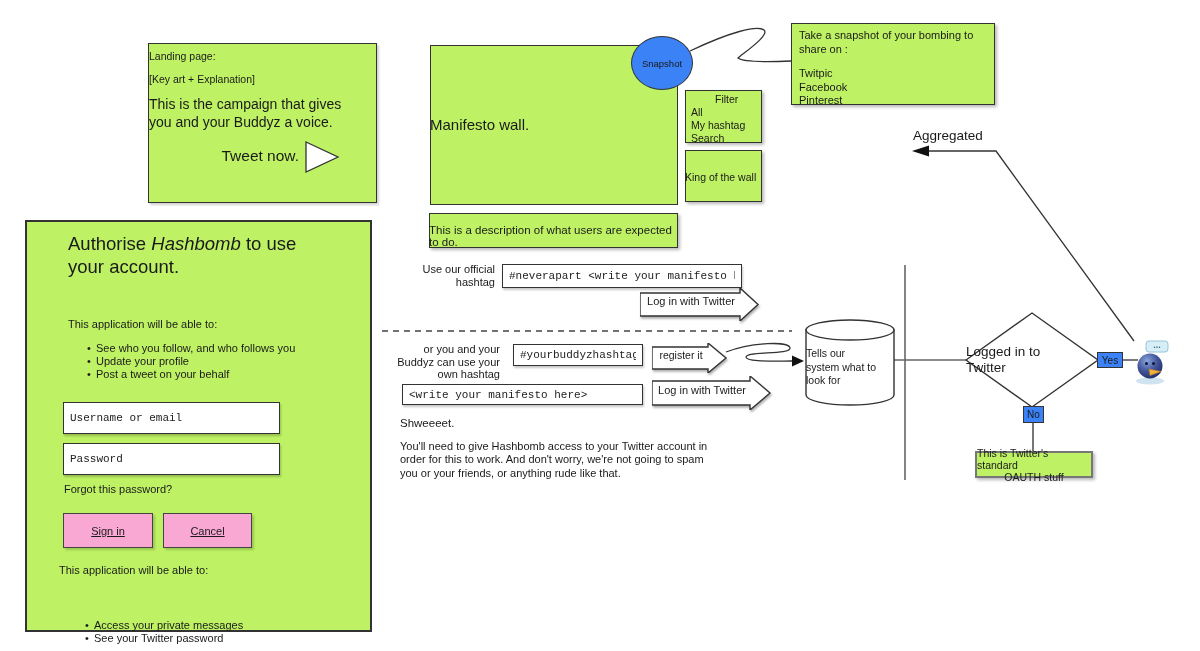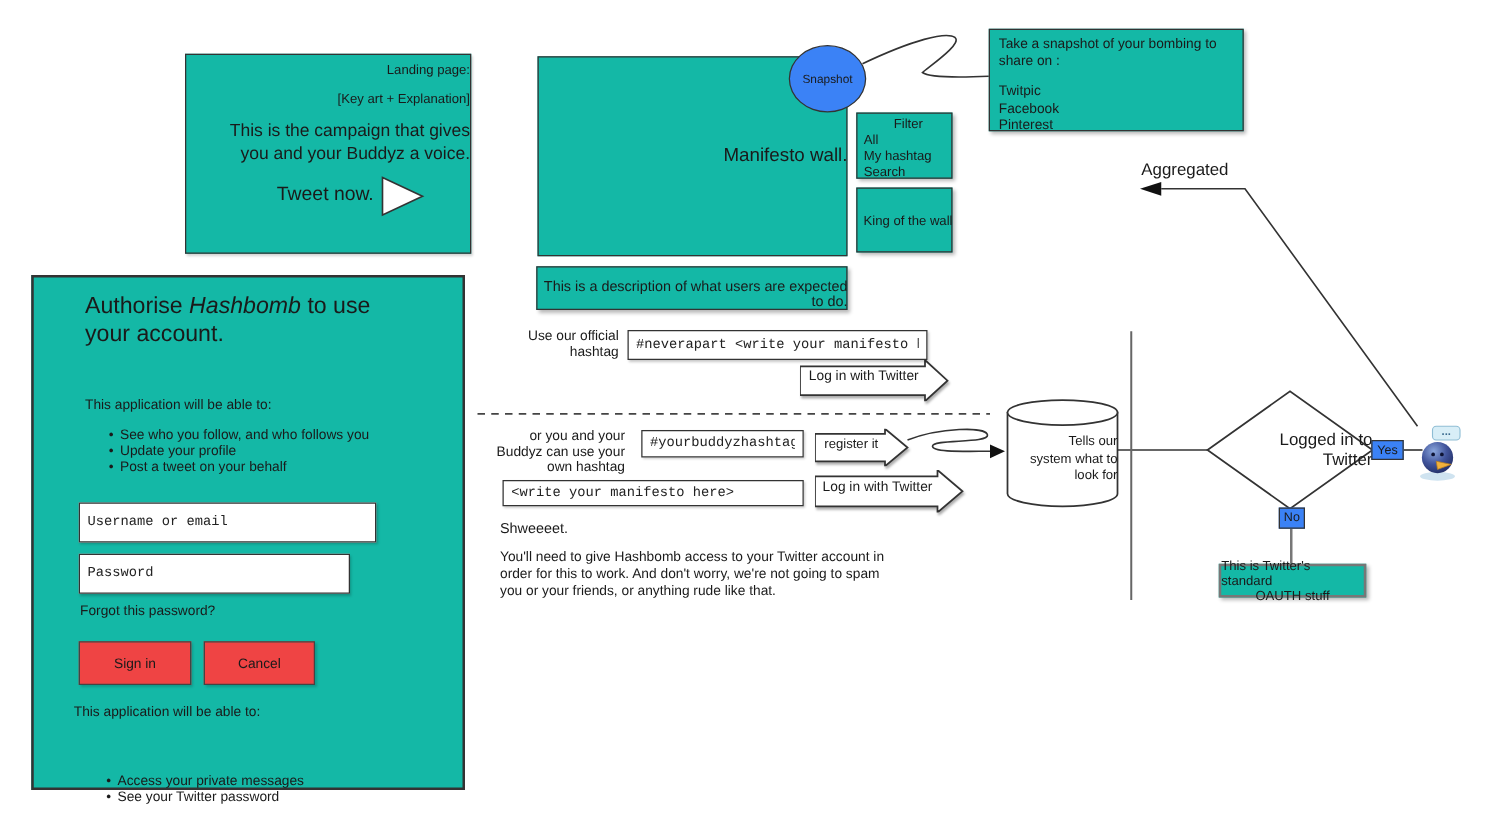--- a/index.html
+++ b/index.html
@@ -1,33 +1,33 @@
 <!DOCTYPE html>
 <html><head>
 <meta charset="utf-8">
 <style>
   html,body{margin:0;padding:0;background:#fff;}
   #canvas{position:relative;width:1200px;height:651px;background:#fff;overflow:hidden;
           font-family:"Liberation Sans",sans-serif;color:#1a1a1a;}
-  .box{position:absolute;background:#14b8a6;border:1.5px solid #333;box-sizing:border-box;z-index:1;}
+  .box{position:absolute;background:#bef264;border:1.5px solid #333;box-sizing:border-box;z-index:1;}
   .shadow{box-shadow:2px 2px 3px rgba(0,0,0,.28);}
   .softshadow{box-shadow:1.5px 1.5px 2px rgba(0,0,0,.18);}
   .txt{position:absolute;z-index:10;}
-  .center{text-align:right;}
+  .center{text-align:left;}
   .right{text-align:right;}
   svg.overlay{position:absolute;left:0;top:0;z-index:5;pointer-events:none;}
   svg.arrowbtn{position:absolute;z-index:8;filter:drop-shadow(1.5px 2px 1px rgba(0,0,0,.32));}
   .arrowbtn-label{position:absolute;z-index:10;font-size:11px;text-align:center;}
   input.wire{position:absolute;z-index:10;background:#fff;border:1.5px solid #333;box-sizing:border-box;
              font-family:Liberation Mono, monospace;font-size:11px;color:#222;padding:0 6px;
              box-shadow:1px 1.5px 2px rgba(0,0,0,.22);}
   .bullet-row{display:flex;font-size:11px;line-height:13px;margin-bottom:0;}
   .bullet-row::before{content:"\2022";width:14px;flex:0 0 14px;text-align:center;}
-  .btn{position:absolute;z-index:10;background:#ef4444;border:1.5px solid #444;box-sizing:border-box;
-       display:flex;align-items:center;justify-content:center;font-size:11px;}
+  .btn{position:absolute;z-index:10;background:#f9a8d4;border:1.5px solid #444;box-sizing:border-box;
+       display:flex;align-items:center;justify-content:center;font-size:11px;text-decoration:underline;}
   .labelbox{position:absolute;z-index:10;background:#3b82f6;border:1.5px solid #333;box-sizing:border-box;
             display:flex;align-items:center;justify-content:center;font-size:10px;}
   .u{padding-left:24px;}
 </style>
 </head>
 <body>
 
 <div id="canvas">
 
   <div class="box softshadow" style="left:148px;top:43px;width:229px;height:160px;"></div>
@@ -103,21 +103,21 @@
     <div class="bullet-row">
         <span>See who you follow, and who follows you</span>
       </div>
     <div class="bullet-row">
         <span>Update your profile</span>
       </div>
     <div class="bullet-row">
         <span>Post a tweet on your behalf</span>
       </div>
   </div>
-  <input class="wire" style="left: 63px; top: 402px; width: 238px; height: 32px;" readonly="" value="Username or email">
+  <input class="wire" style="left: 63px; top: 402px; width: 217px; height: 32px;" readonly="" value="Username or email">
   <input class="wire" style="left: 63px; top: 443px; width: 217px; height: 32px;" readonly="" value="Password">
   <div class="txt" style="left:64px;top:483px;font-size:11px;">Forgot this password?</div>
   <div class="btn softshadow" style="left:63px;top:513px;width:90px;height:35px;">Sign in</div>
   <div class="btn softshadow" style="left:163px;top:513px;width:89px;height:35px;">Cancel</div>
   <div class="txt" style="left:59px;top:564px;font-size:11px;">This application will be able to:</div>
   <div class="txt" style="left:80px;top:587px;width:270px;margin-top:32px;">
     <div class="bullet-row">
         <span>Access your private messages</span>
       </div>
     <div class="bullet-row">

